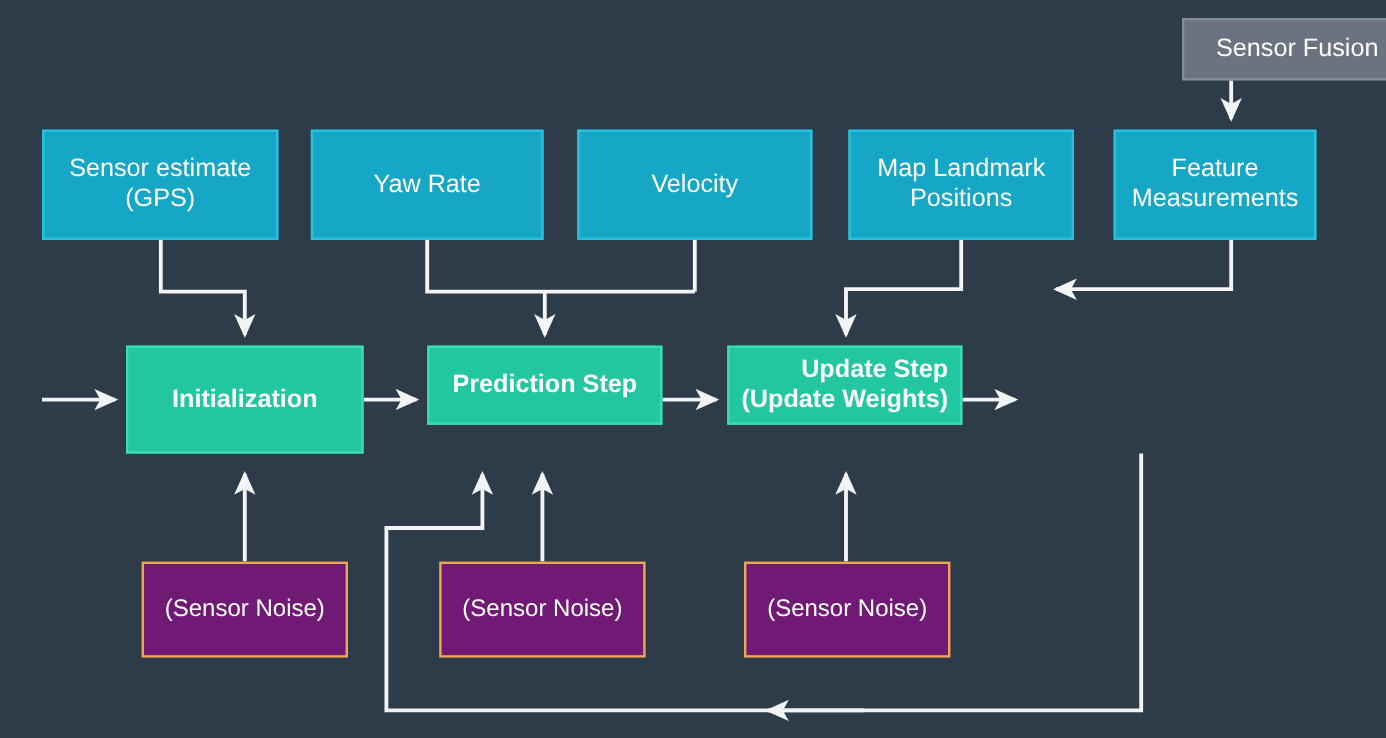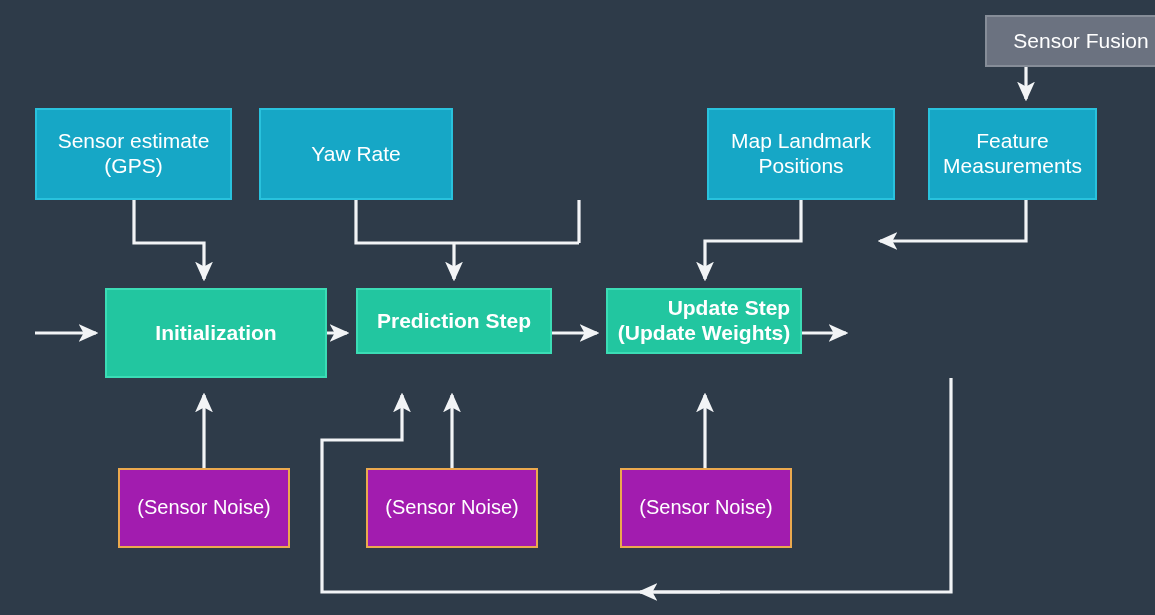--- a/index.html
+++ b/index.html
@@ -41,21 +41,21 @@
     font-size: 21px;
     font-weight: 400;
   }
   .node.stage {
     background: #22c6a0;
     border: 2px solid #3bdcb5;
     font-size: 21px;
     font-weight: bold;
   }
   .node.noise {
-    background: #a21caf;
+    background: #701a75;
     border: 2px solid #eaa busy;
     font-size: 20px;
     font-weight: 400;
   }
   .node.noise {
     border: 2px solid #eba94e;
   }
   .node.fusion {
     background: #6b7280;
     border: 2px solid #868d98;
@@ -107,28 +107,29 @@
     </g>
   </svg>
 
   <div class="node fusion" style="left:985px; top:15px; width:192px; height:52px;">Sensor Fusion</div>
 
   <div class="node input" style="left:35px; top:108px; width:197px; height:92px;">Sensor estimate
 (GPS)</div>
 
   <div class="node input" style="left:259px; top:108px; width:194px; height:92px;">Yaw Rate</div>
 
+  <div class="node input" style="left:481px; top:108px; width:196px; height:92px;">Velocity</div>
 
   <div class="node input" style="left:707px; top:108px; width:188px; height:92px;">Map Landmark
 Positions</div>
 
   <div class="node input" style="left:928px; top:108px; width:169px; height:92px;">Feature
 Measurements</div>
 
-  <div class="node stage" style="left:105px; top:288px; width:222px; height:90px;">Initialization</div>
+  <div class="node stage" style="left:105px; top:288px; width:198px; height:90px;">Initialization</div>
 
   <div class="node stage" style="left:356px; top:288px; width:196px; height:66px;">Prediction Step</div>
 
   <div class="node stage" style="left:606px; top:288px; width:196px; height:66px;text-align:right;">Update Step
 (Update Weights)</div>
 
 
   <div class="node noise" style="left:118px; top:468px; width:172px; height:80px;">(Sensor Noise)</div>
 
   <div class="node noise" style="left:366px; top:468px; width:172px; height:80px;">(Sensor Noise)</div>

